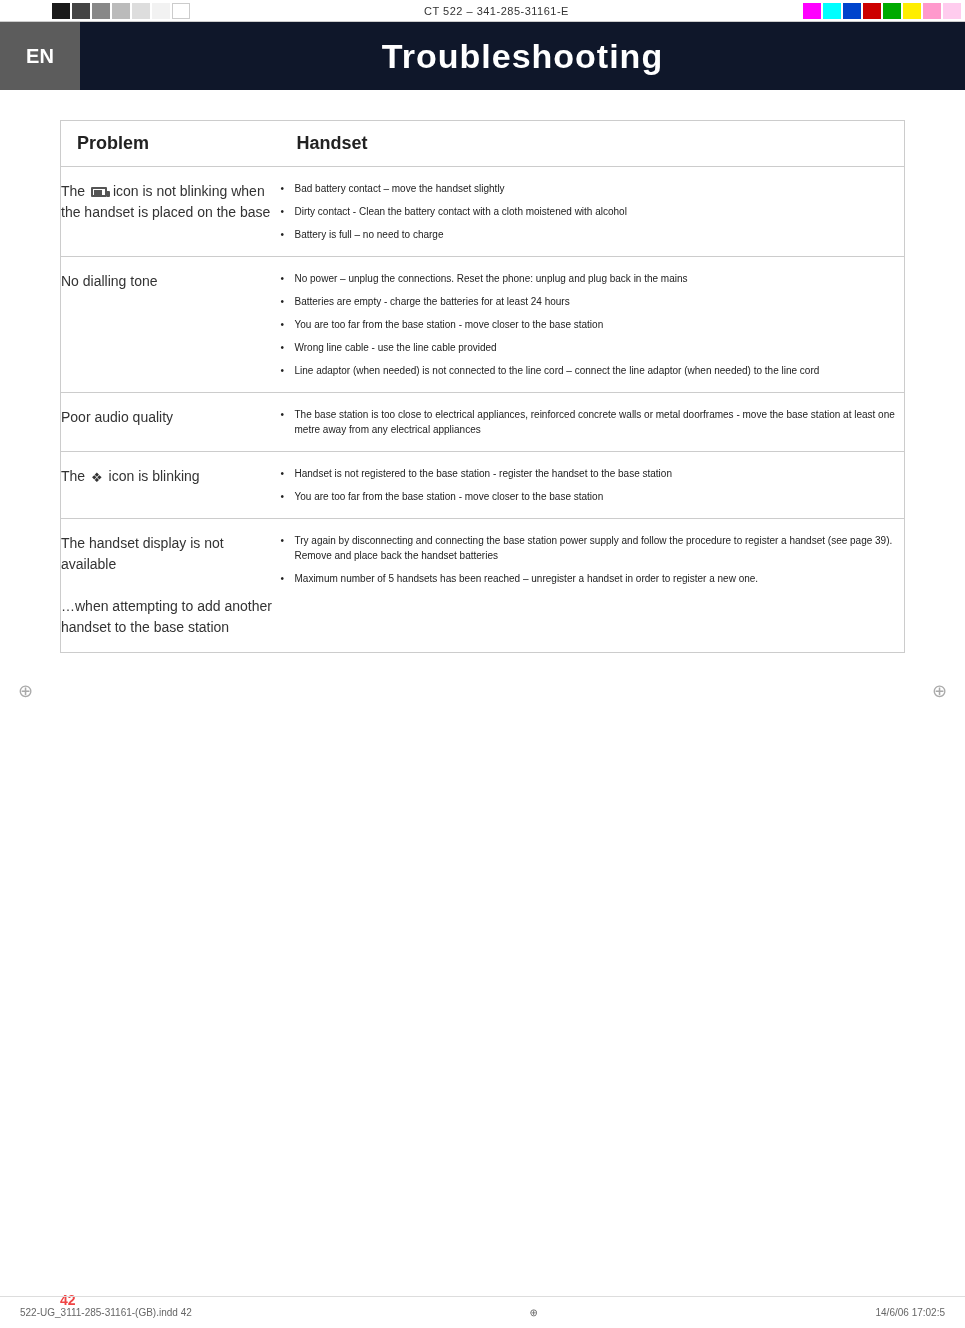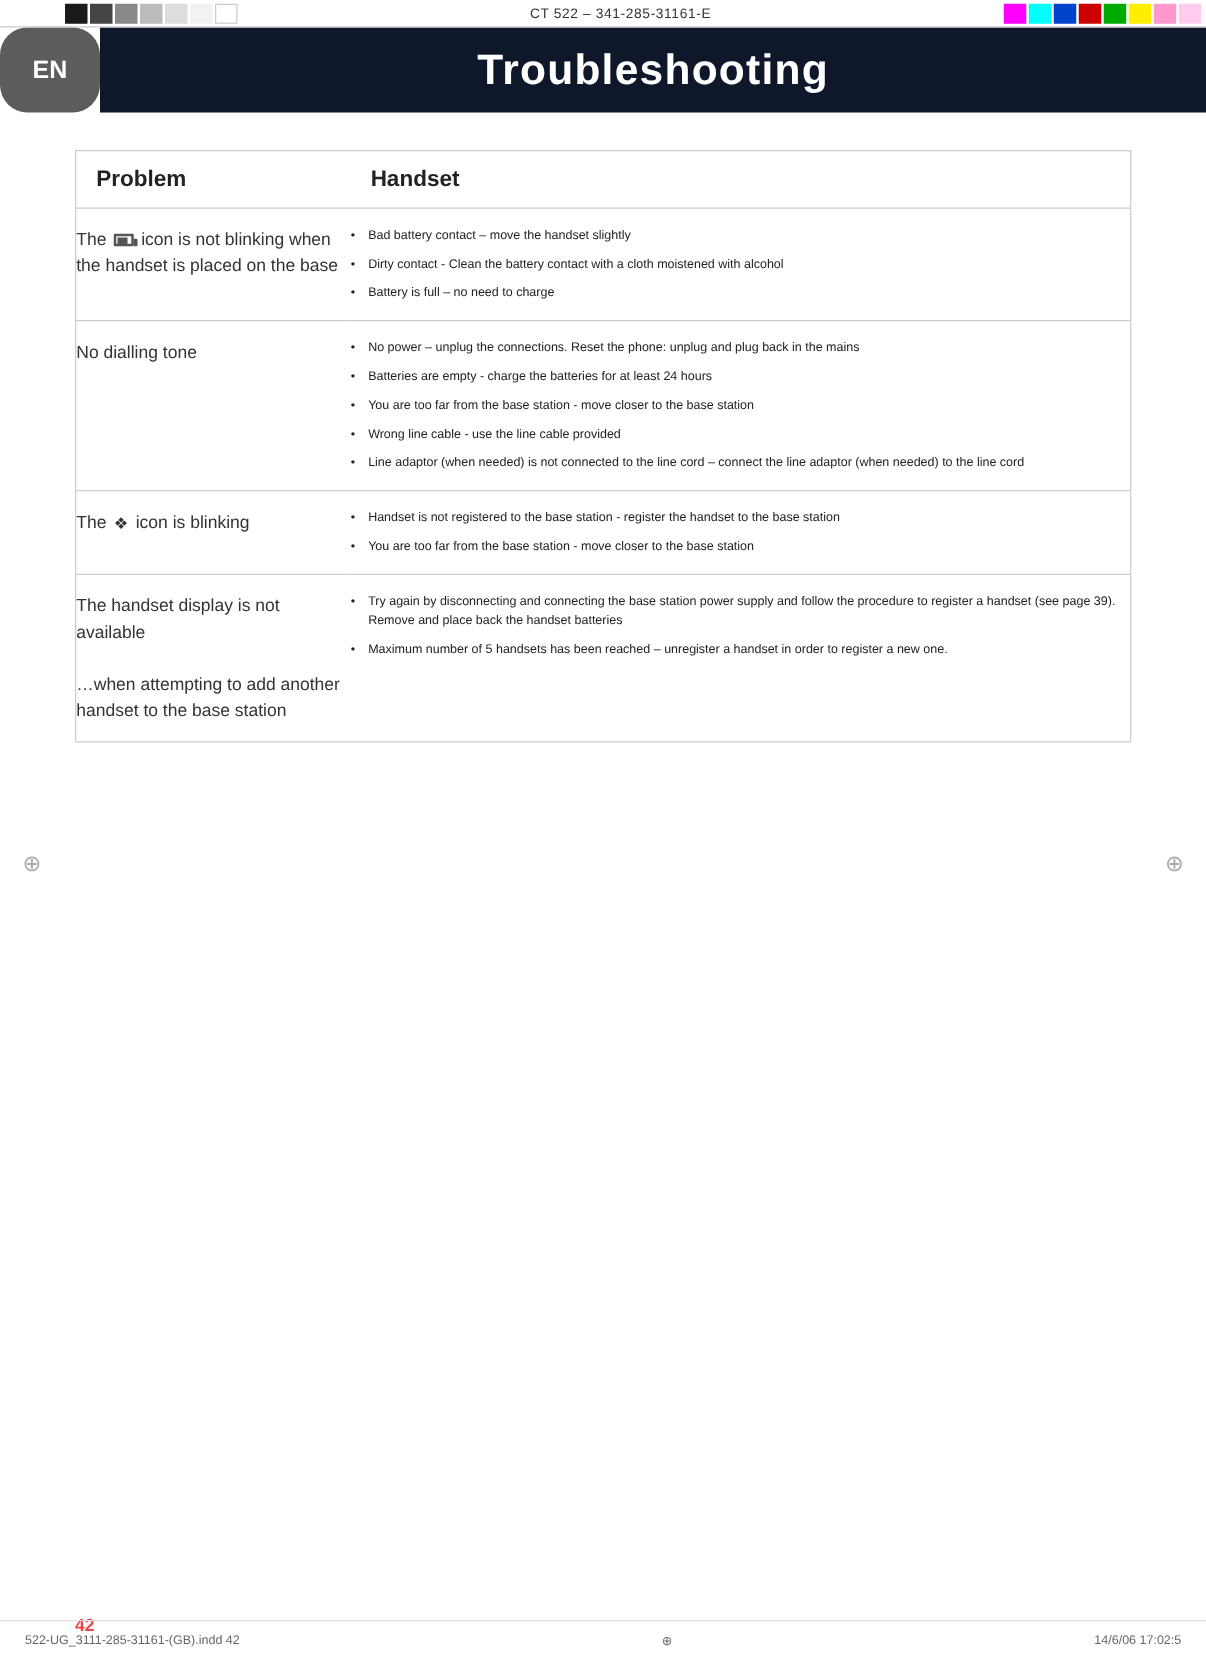--- a/index.html
+++ b/index.html
@@ -56,21 +56,20 @@
     .en-badge {
       background: #5c5c5c;
       color: #fff;
       font-size: 20px;
       font-weight: bold;
       display: flex;
       align-items: center;
       justify-content: center;
       width: 80px;
       min-width: 80px;
-      border-radius: 22px;
     }
     .page-title-bar {
       background: #0f172a;
       flex: 1;
       display: flex;
       align-items: center;
       justify-content: center;
     }
     .page-title-bar h1 {
       color: #fff;
@@ -268,20 +267,28 @@
           <ul>
             <li>No power – unplug the connections. Reset the phone: unplug and plug back in the mains</li>
             <li>Batteries are empty - charge the batteries for at least 24 hours</li>
             <li>You are too far from the base station - move closer to the base station</li>
             <li>Wrong line cable - use the line cable provided</li>
             <li>Line adaptor (when needed) is not connected to the line cord – connect the line adaptor (when needed) to the line cord</li>
           </ul>
         </td>
       </tr>
 
+      <tr>
+        <td class="problem-cell">Poor audio quality</td>
+        <td class="solution-cell">
+          <ul>
+            <li>The base station is too close to electrical appliances, reinforced concrete walls or metal doorframes - move the base station at least one metre away from any electrical appliances</li>
+          </ul>
+        </td>
+      </tr>
 
       <tr>
         <td class="problem-cell">
           The <span class="signal-icon">❖</span> icon is blinking
         </td>
         <td class="solution-cell">
           <ul>
             <li>Handset is not registered to the base station - register the handset to the base station</li>
             <li>You are too far from the base station - move closer to the base station</li>
           </ul>

